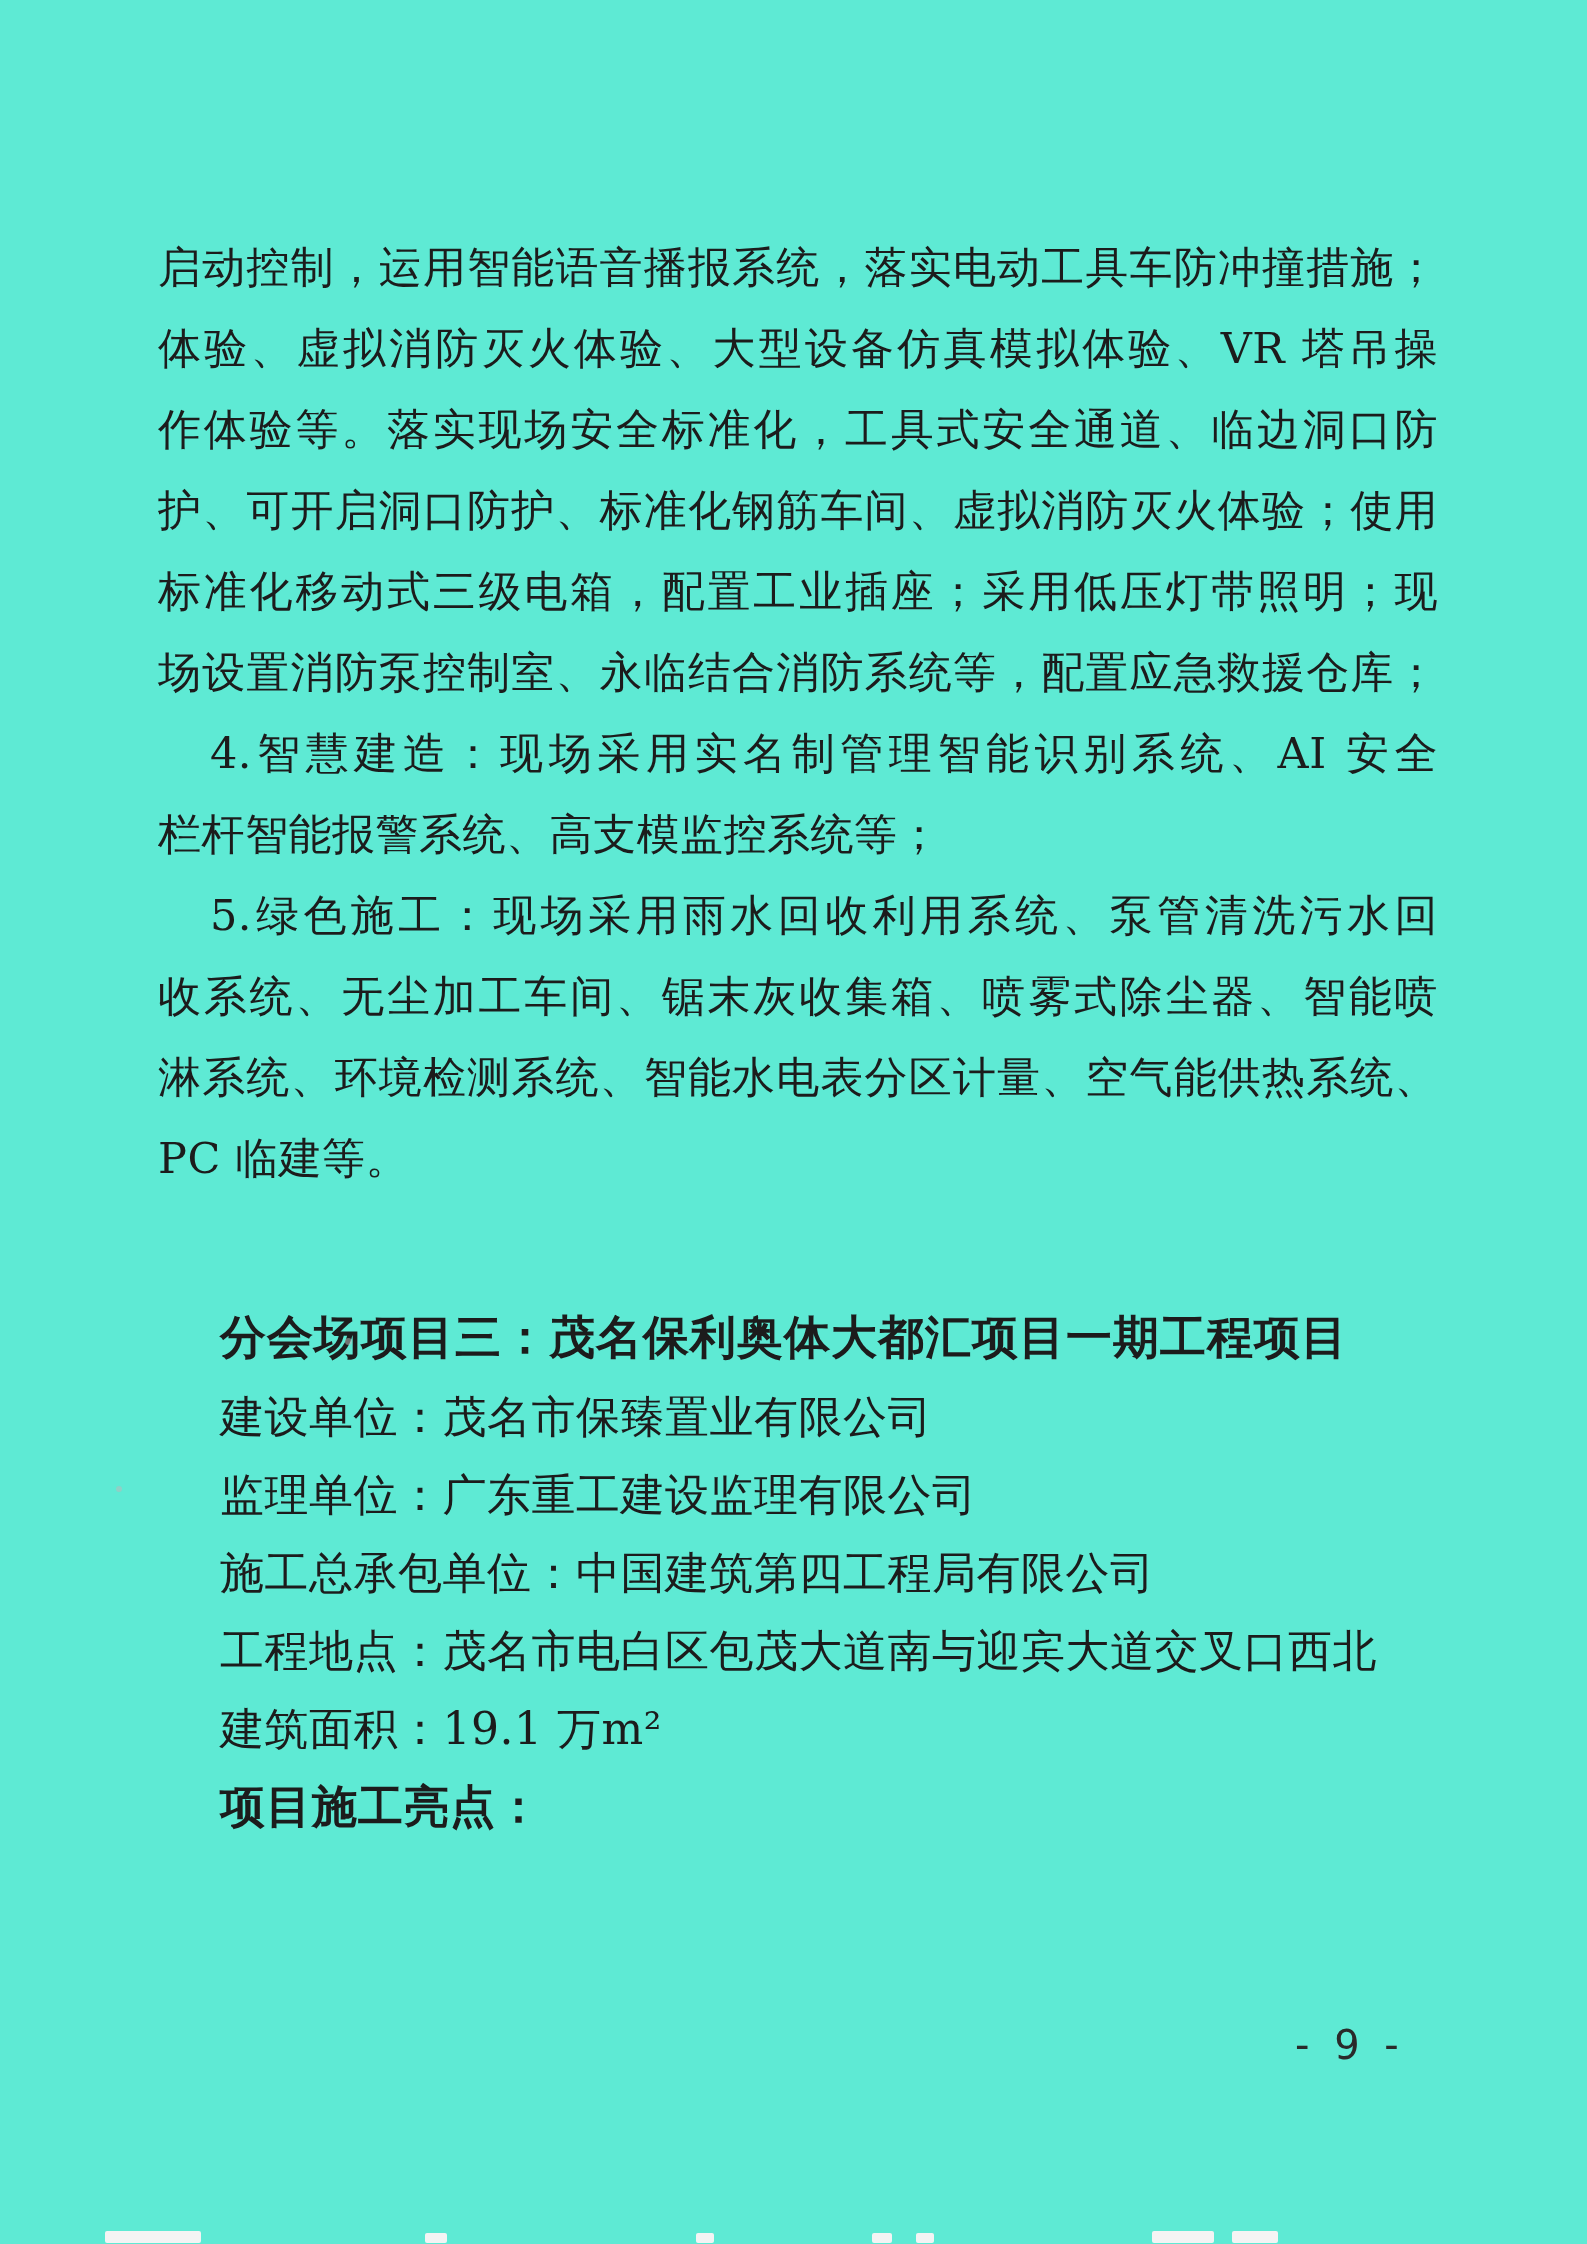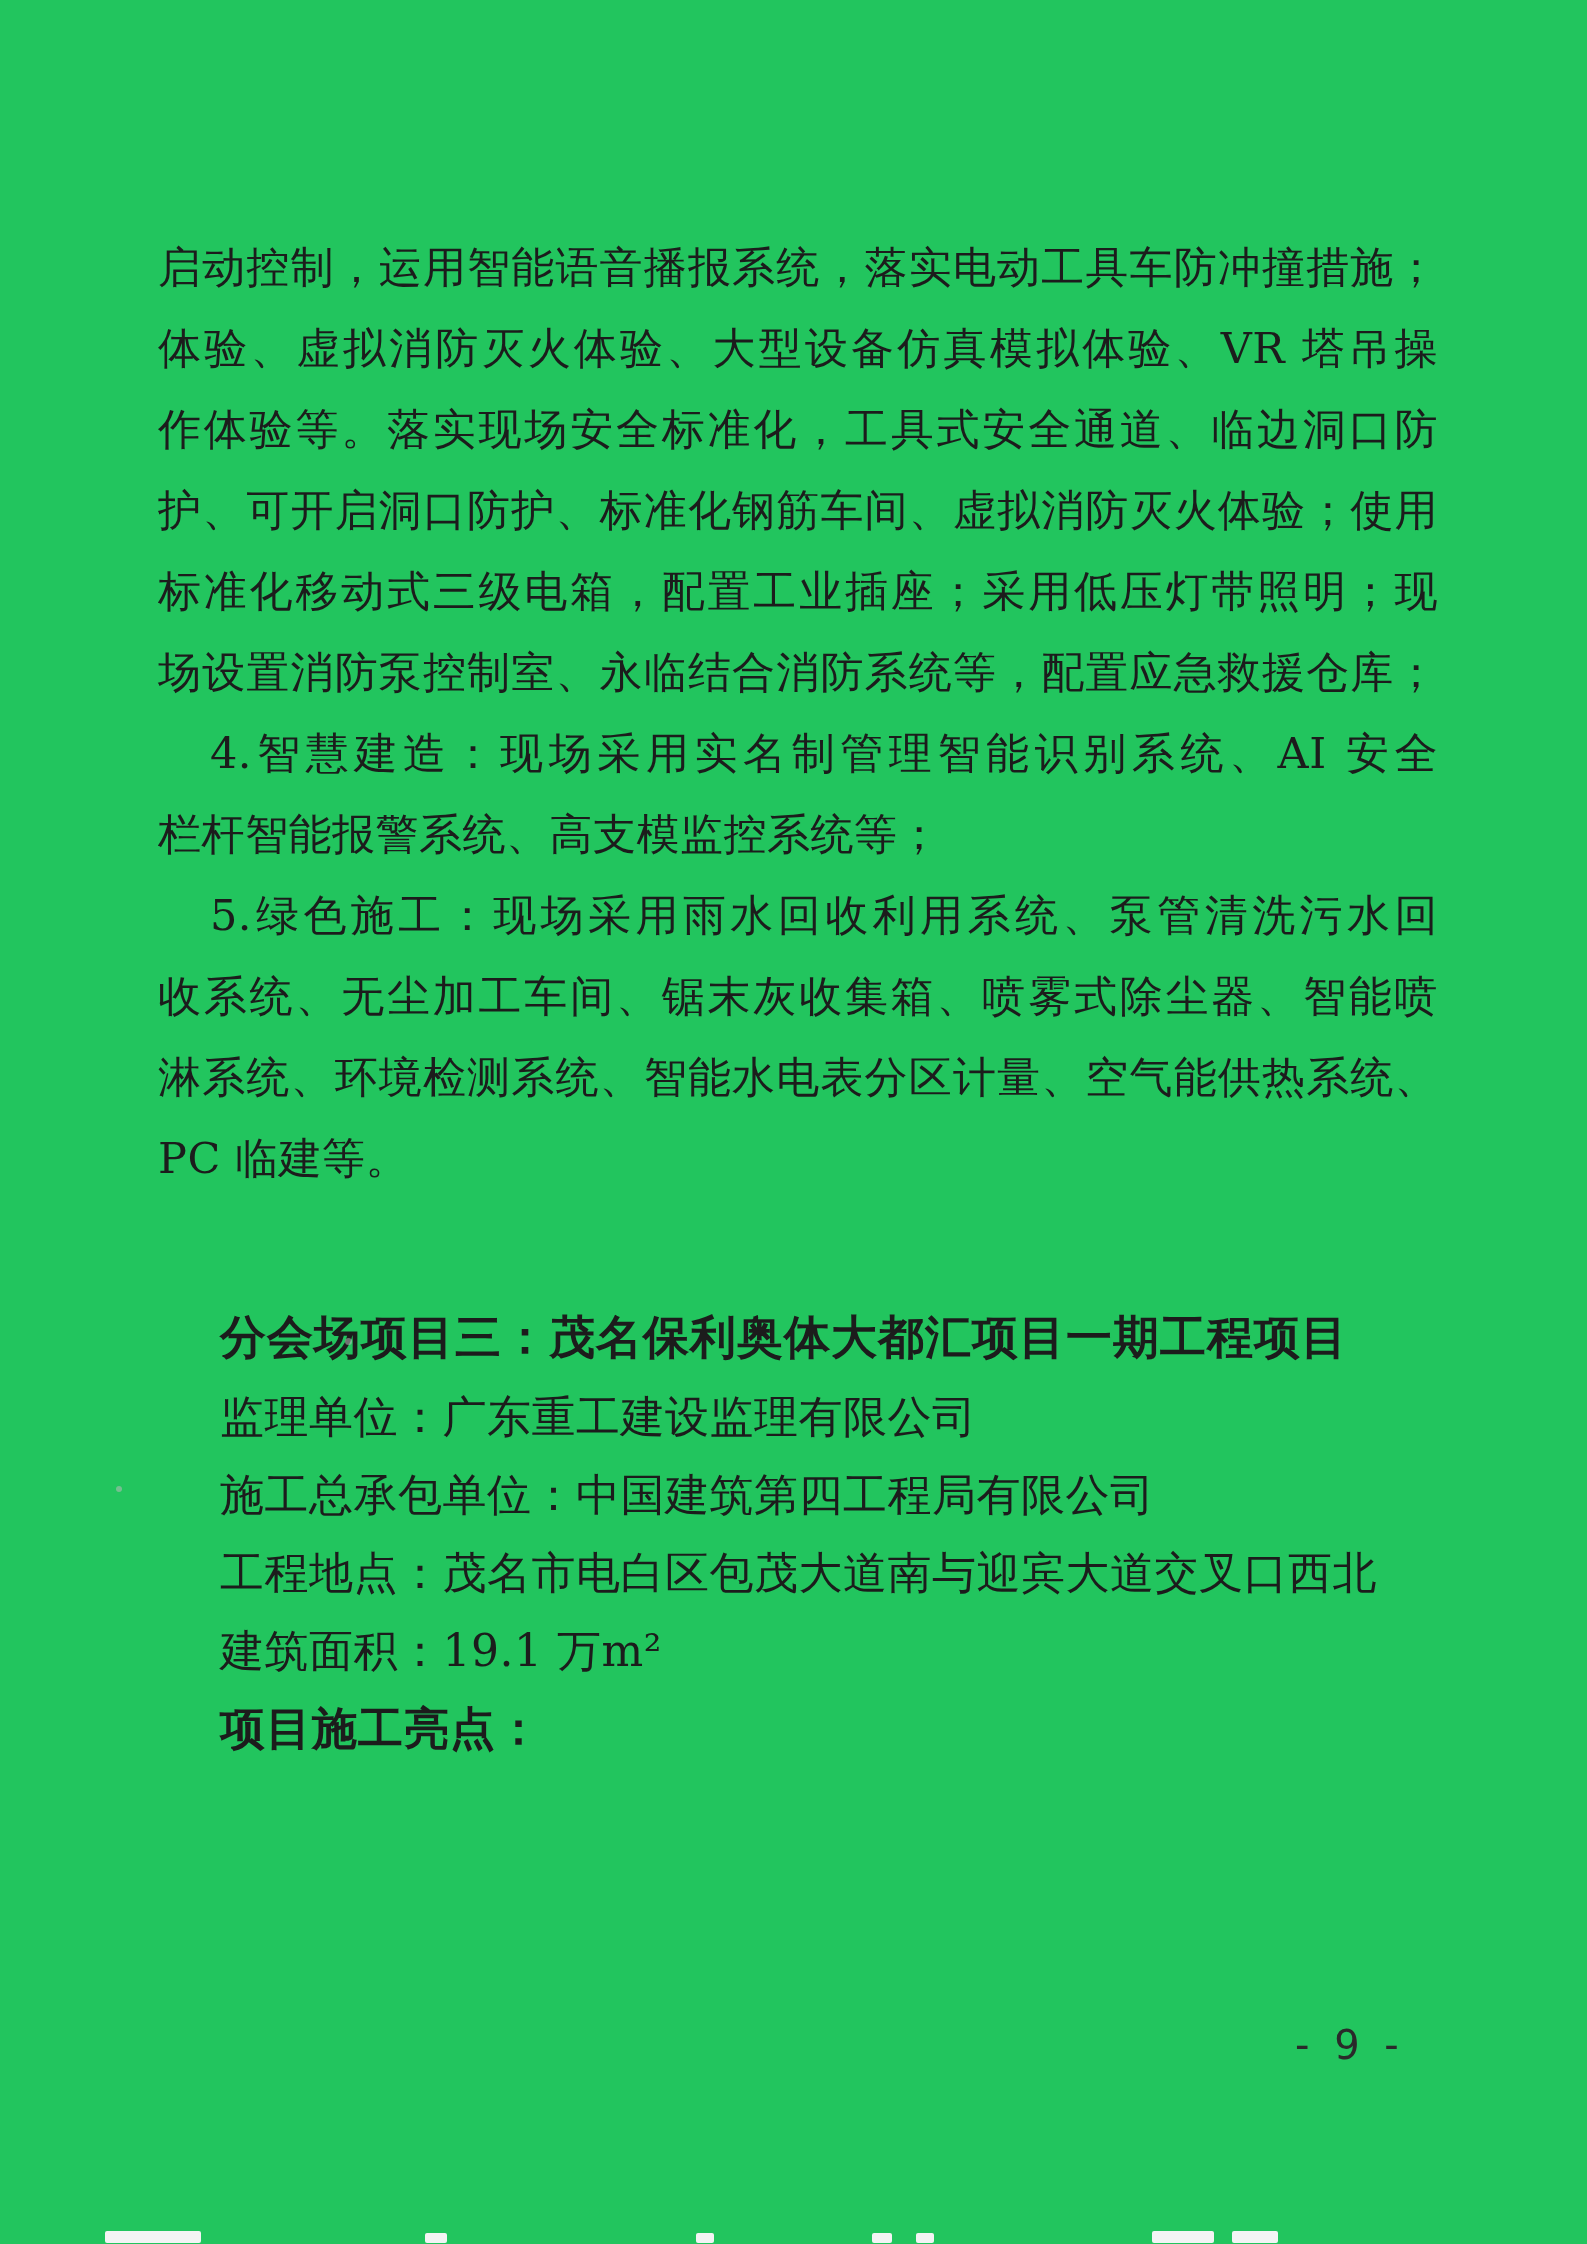--- a/index.html
+++ b/index.html
@@ -2,21 +2,21 @@
 <html><head>
 <meta charset="utf-8">
 <style>
   * { margin: 0; padding: 0; box-sizing: border-box; }
   html, body { background: #e8e8e8; }
   .page {
     position: relative;
     width: 1587px;
     height: 2244px;
     margin: 0 auto;
-    background: #22c55e;
+    background: #5eead4;
     overflow: hidden;
     color: #1c1c1c;
     font-family: "DejaVu Serif", "Liberation Serif", serif;
   }
   .body-text {
     position: absolute;
     left: 158px;
     top: 227px;
     width: 1280px;
     font-size: 43px;
@@ -102,20 +102,21 @@
     <div class="line">栏杆智能报警系统、高支模监控系统等；</div>
     <div class="line just ind">5.绿色施工：现场采用雨水回收利用系统、泵管清洗污水回</div>
     <div class="line just">收系统、无尘加工车间、锯末灰收集箱、喷雾式除尘器、智能喷</div>
     <div class="line just">淋系统、环境检测系统、智能水电表分区计量、空气能供热系统、</div>
     <div class="line">PC 临建等。</div>
 
     <div class="spacer"></div>
 
     <div class="section-heading">分会场项目三：茂名保利奥体大都汇项目一期工程项目</div>
 
+    <div class="info-line">建设单位：茂名市保臻置业有限公司</div>
     <div class="info-line">监理单位：广东重工建设监理有限公司</div>
     <div class="info-line">施工总承包单位：中国建筑第四工程局有限公司</div>
     <div class="info-line">工程地点：茂名市电白区包茂大道南与迎宾大道交叉口西北</div>
     <div class="info-line">建筑面积：19.1 万m²</div>
 
     <div class="highlights-heading">项目施工亮点：</div>
   </div>
 
   <div class="page-number">- 9 -</div>
 

